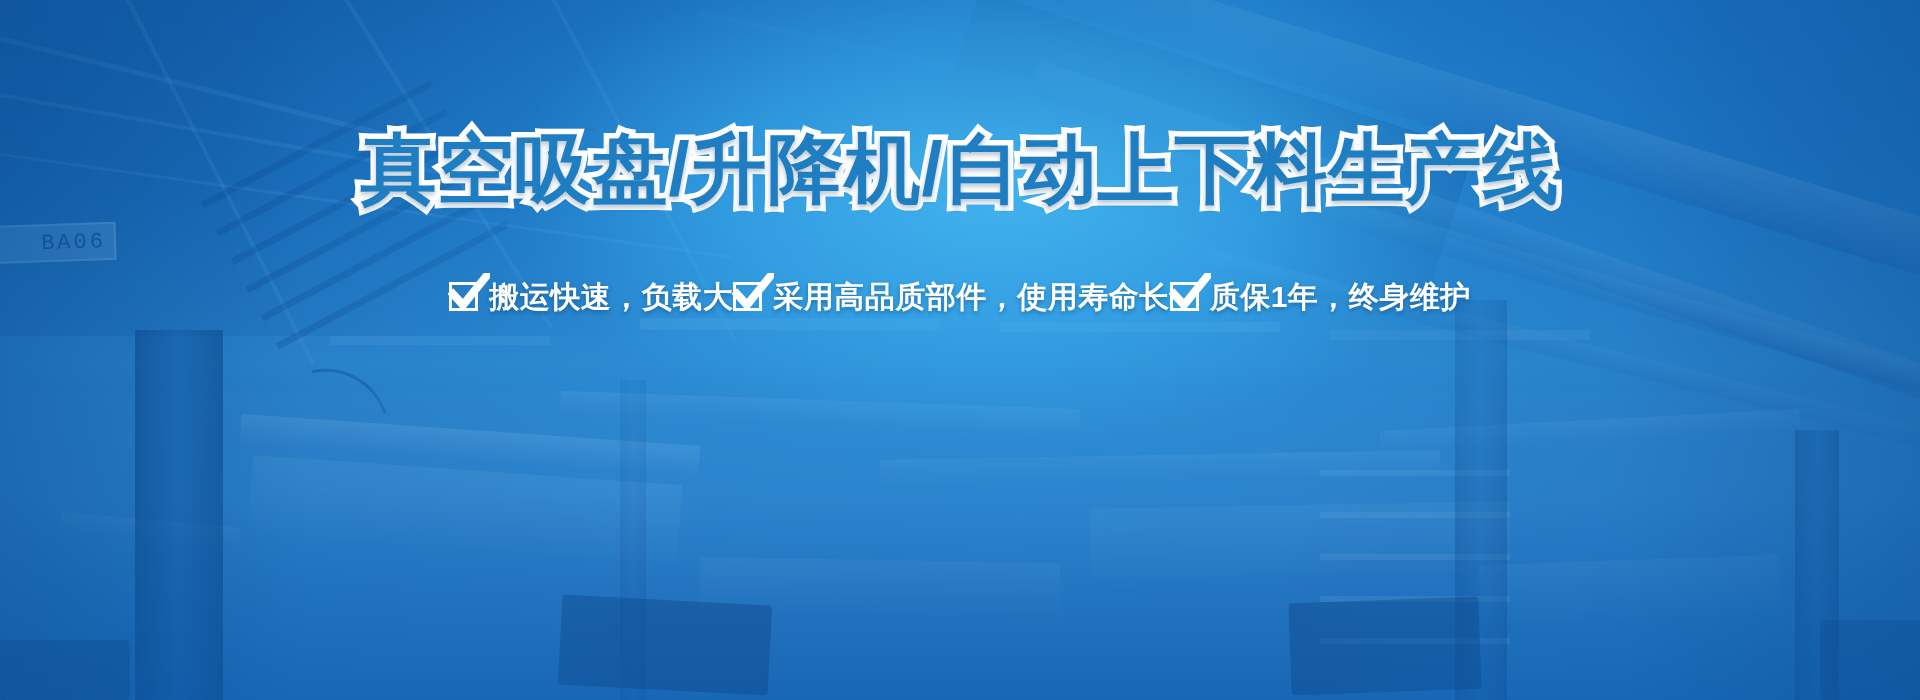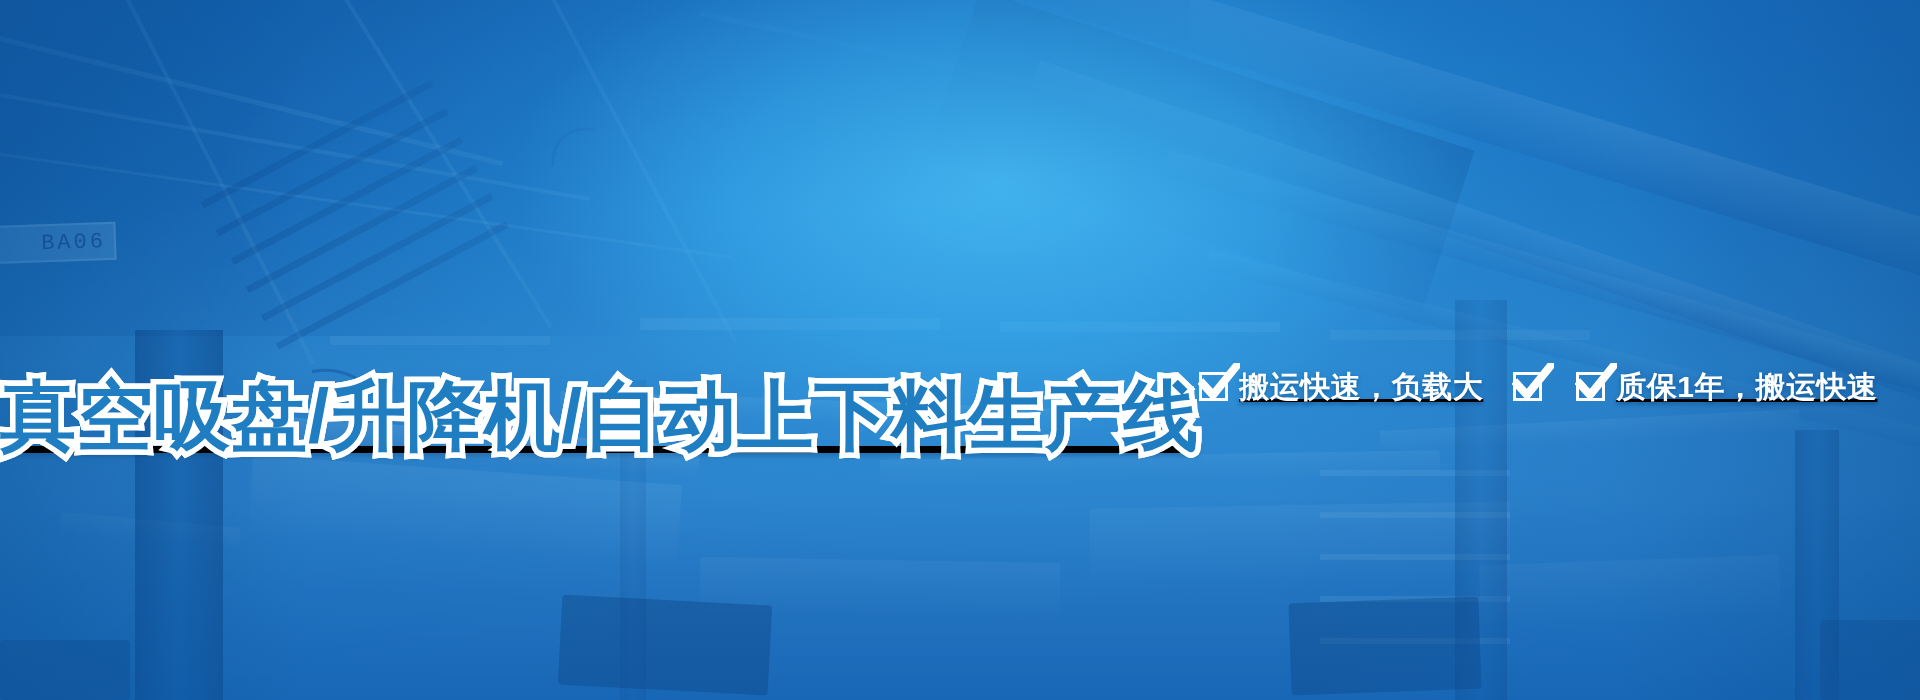--- a/index.html
+++ b/index.html
@@ -145,21 +145,21 @@
   .overlay-sides {
     position:absolute; inset:0;
     background:
       linear-gradient(90deg, rgba(13,84,155,.55) 0%, rgba(18,104,180,.18) 16%, rgba(0,0,0,0) 34%,
                              rgba(0,0,0,0) 66%, rgba(18,104,180,.18) 84%, rgba(13,84,155,.50) 100%);
   }
 
   
   .content {
     position:absolute; inset:0;
-    display:flex; flex-direction:row; align-items:center;text-decoration:underline;
+    display:flex; flex-direction:column; align-items:center;
   }
 
   .headline {
     margin-top:131px;
     font-size:76px;
     font-weight:bold;
     letter-spacing:1px;
     line-height:1;
     color:#1f7ec2;
     white-space:nowrap;
@@ -180,21 +180,20 @@
     border-radius:14px;
     white-space:nowrap;
     box-shadow:0 3px 8px rgba(10,55,100,.22);
   }
 
   .features {
     margin-top:73px;
     display:flex;
     align-items:center;
     justify-content:center;
-    gap:30px;
     white-space:nowrap;
   }
   .feature {
     display:flex;
     align-items:center;
     gap:7px;
   }
   .check-icon {
     position:relative;
     width:33px; height:33px;
@@ -313,27 +312,28 @@
         <span class="feature-label">搬运快速，负载大</span>
       </div>
 
       <div class="feature">
         <span class="check-icon">
           <span class="box"></span>
           <svg width="42" height="42" viewBox="0 0 42 42">
             <path d="M5 21 L15 32 L40 1" fill="none" stroke="#ffffff" stroke-width="8" stroke-linecap="square" stroke-linejoin="miter"></path>
           </svg>
         </span>
+        <span class="feature-label">采用高品质部件，使用寿命长</span>
       </div>
 
       <div class="feature">
         <span class="check-icon">
           <span class="box"></span>
           <svg width="42" height="42" viewBox="0 0 42 42">
             <path d="M5 21 L15 32 L40 1" fill="none" stroke="#ffffff" stroke-width="8" stroke-linecap="square" stroke-linejoin="miter"></path>
           </svg>
         </span>
-        <span class="feature-label">质保1年，搬运快速</span>
+        <span class="feature-label">质保1年，终身维护</span>
       </div>
 
     </div>
   </div>
 </div>
 
 </body></html>

